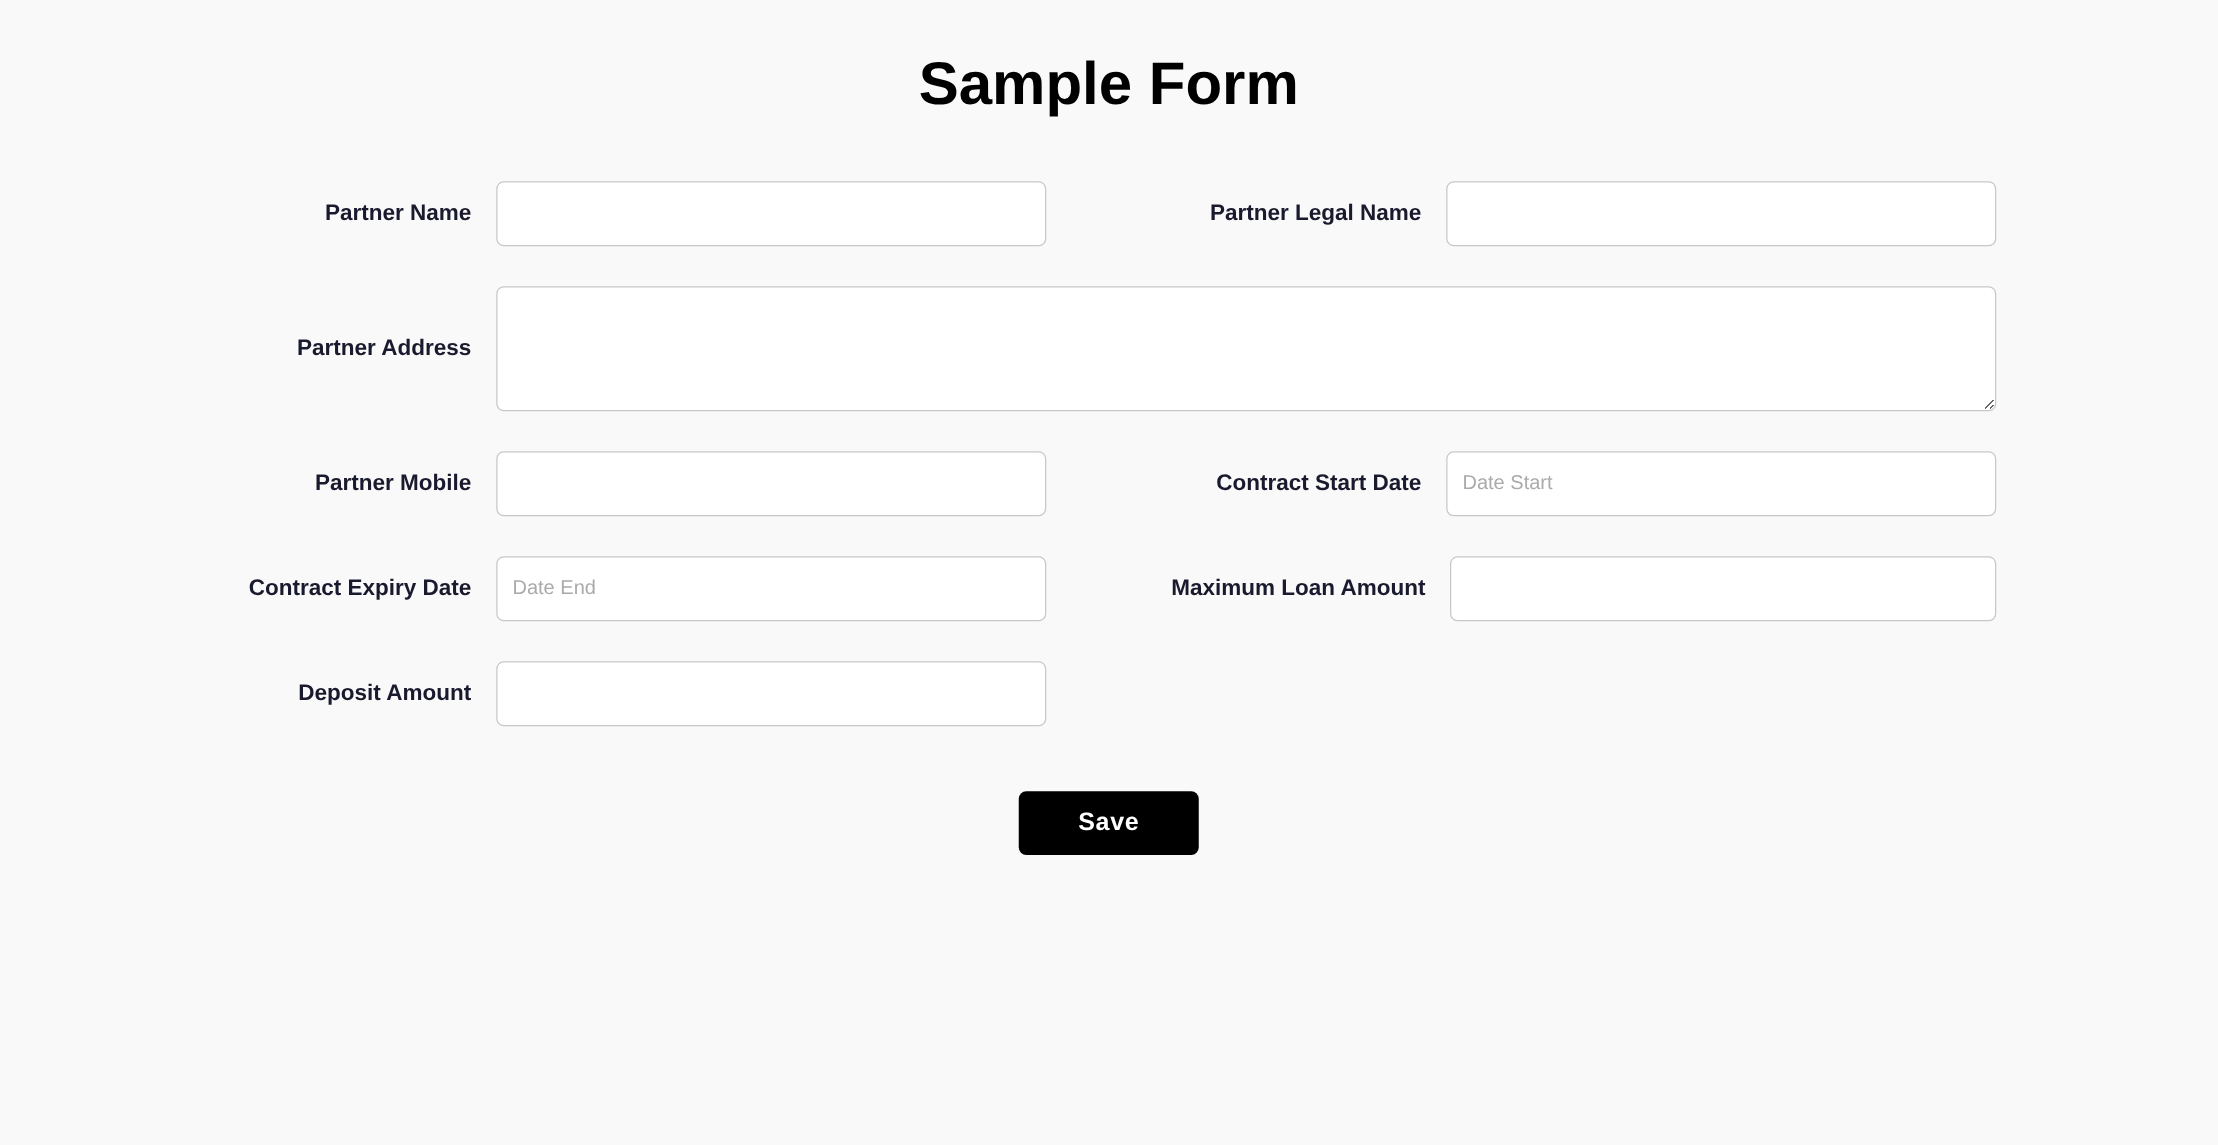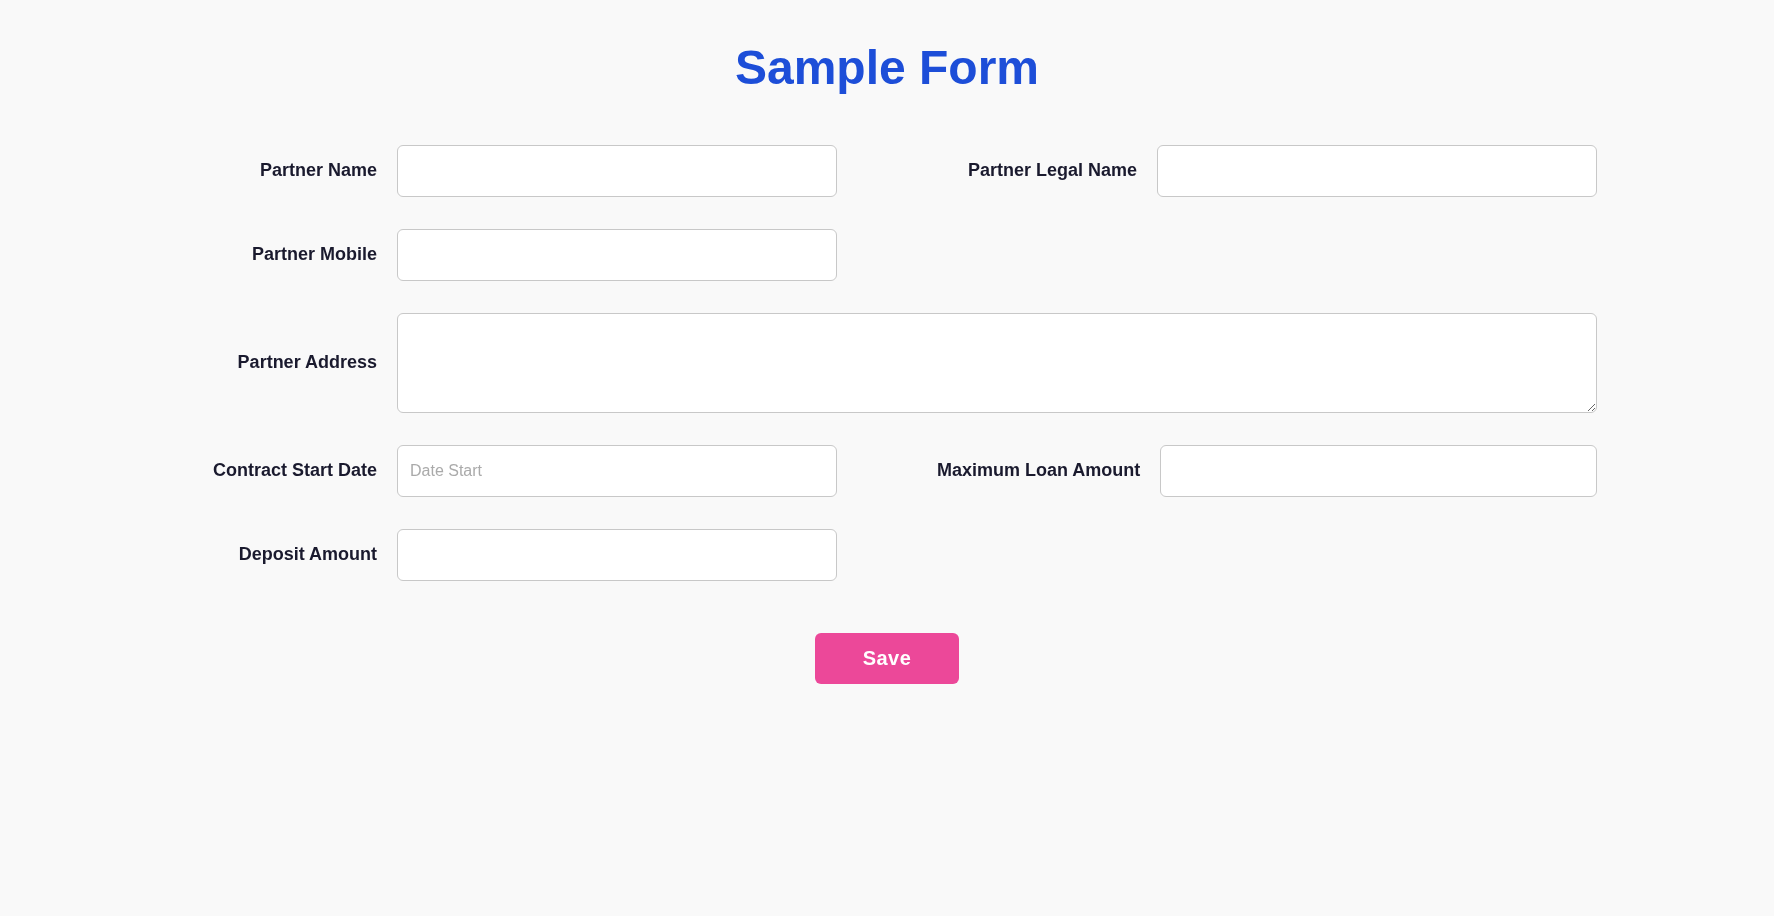--- a/index.html
+++ b/index.html
@@ -20,21 +20,21 @@
 
     .form-container {
       width: 100%;
       max-width: 1500px;
     }
 
     .form-title {
       text-align: center;
       font-size: 48px;
       font-weight: 700;
-      color: #1d4ed8;
+      color: #000000;
       margin-bottom: 50px;
     }
 
     .form-grid {
       display: grid;
       grid-template-columns: 1fr 1fr;
       gap: 32px 100px;
       padding: 0 40px;
     }
 
@@ -87,21 +87,21 @@
     }
 
     .button-row {
       grid-column: 1 / -1;
       display: flex;
       justify-content: center;
       margin-top: 20px;
     }
 
     .save-button {
-      background-color: #ec4899;
+      background-color: #000000;
       color: #ffffff;
       border: none;
       border-radius: 6px;
       padding: 14px 48px;
       font-size: 20px;
       font-weight: 600;
       cursor: pointer;
       letter-spacing: 0.5px;
     }
   </style>
@@ -117,35 +117,39 @@
       <label class="field-label">Partner Name</label>
       <input class="field-input" type="text" style="">
     </div>
 
 
     <div class="form-row">
       <label class="field-label">Partner Legal Name</label>
       <input class="field-input" type="text" style="">
     </div>
 
+    <div class="form-row full-width">
+      <label class="field-label">Partner Address</label>
+      <textarea class="field-textarea" style=""></textarea>
+    </div>
+
     <div class="form-row">
       <label class="field-label">Partner Mobile</label>
       <input class="field-input" type="text" style="">
-    </div>
-
-    <div class="form-row full-width">
-      <label class="field-label">Partner Address</label>
-      <textarea class="field-textarea" style=""></textarea>
     </div>
 
     <div class="form-row">
       <label class="field-label">Contract Start Date</label>
       <input class="field-input" type="text" placeholder="Date Start" style="">
     </div>
 
+    <div class="form-row">
+      <label class="field-label">Contract Expiry Date</label>
+      <input class="field-input" type="text" placeholder="Date End" style="">
+    </div>
 
 
     <div class="form-row">
       <label class="field-label">Maximum Loan Amount</label>
       <input class="field-input" type="text" style="">
     </div>
 
 
     <div class="form-row">
       <label class="field-label">Deposit Amount</label>

